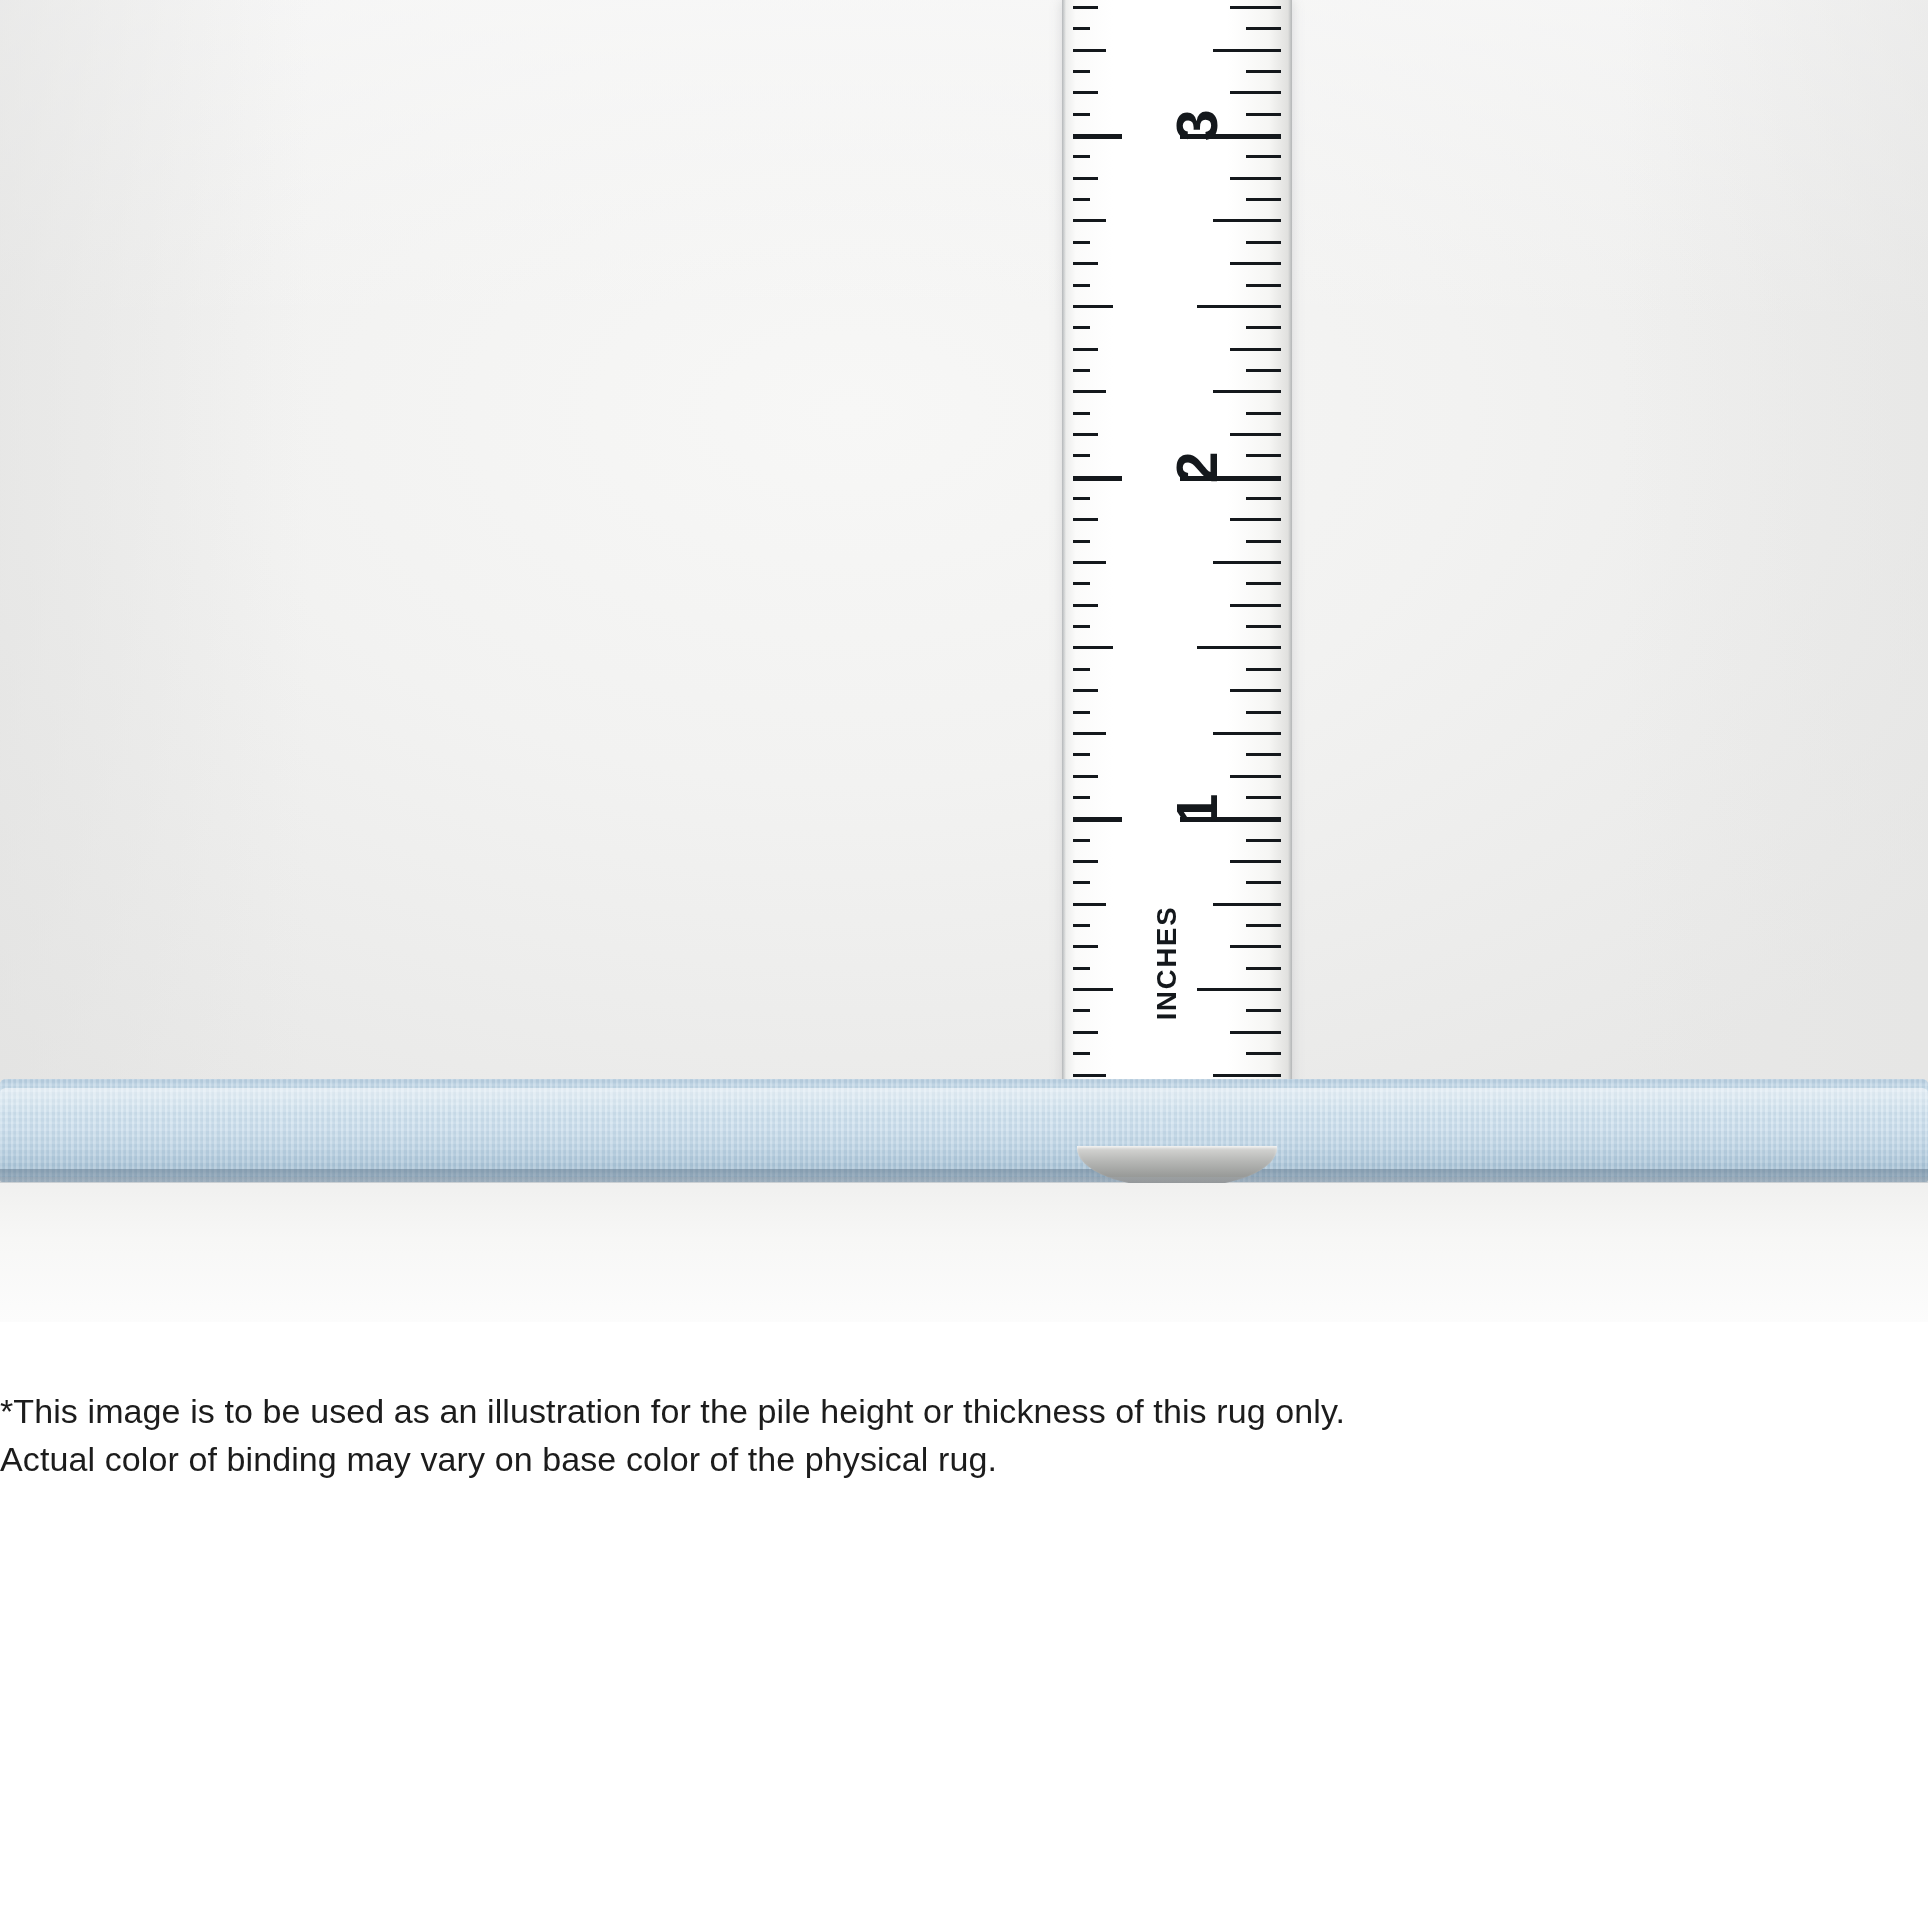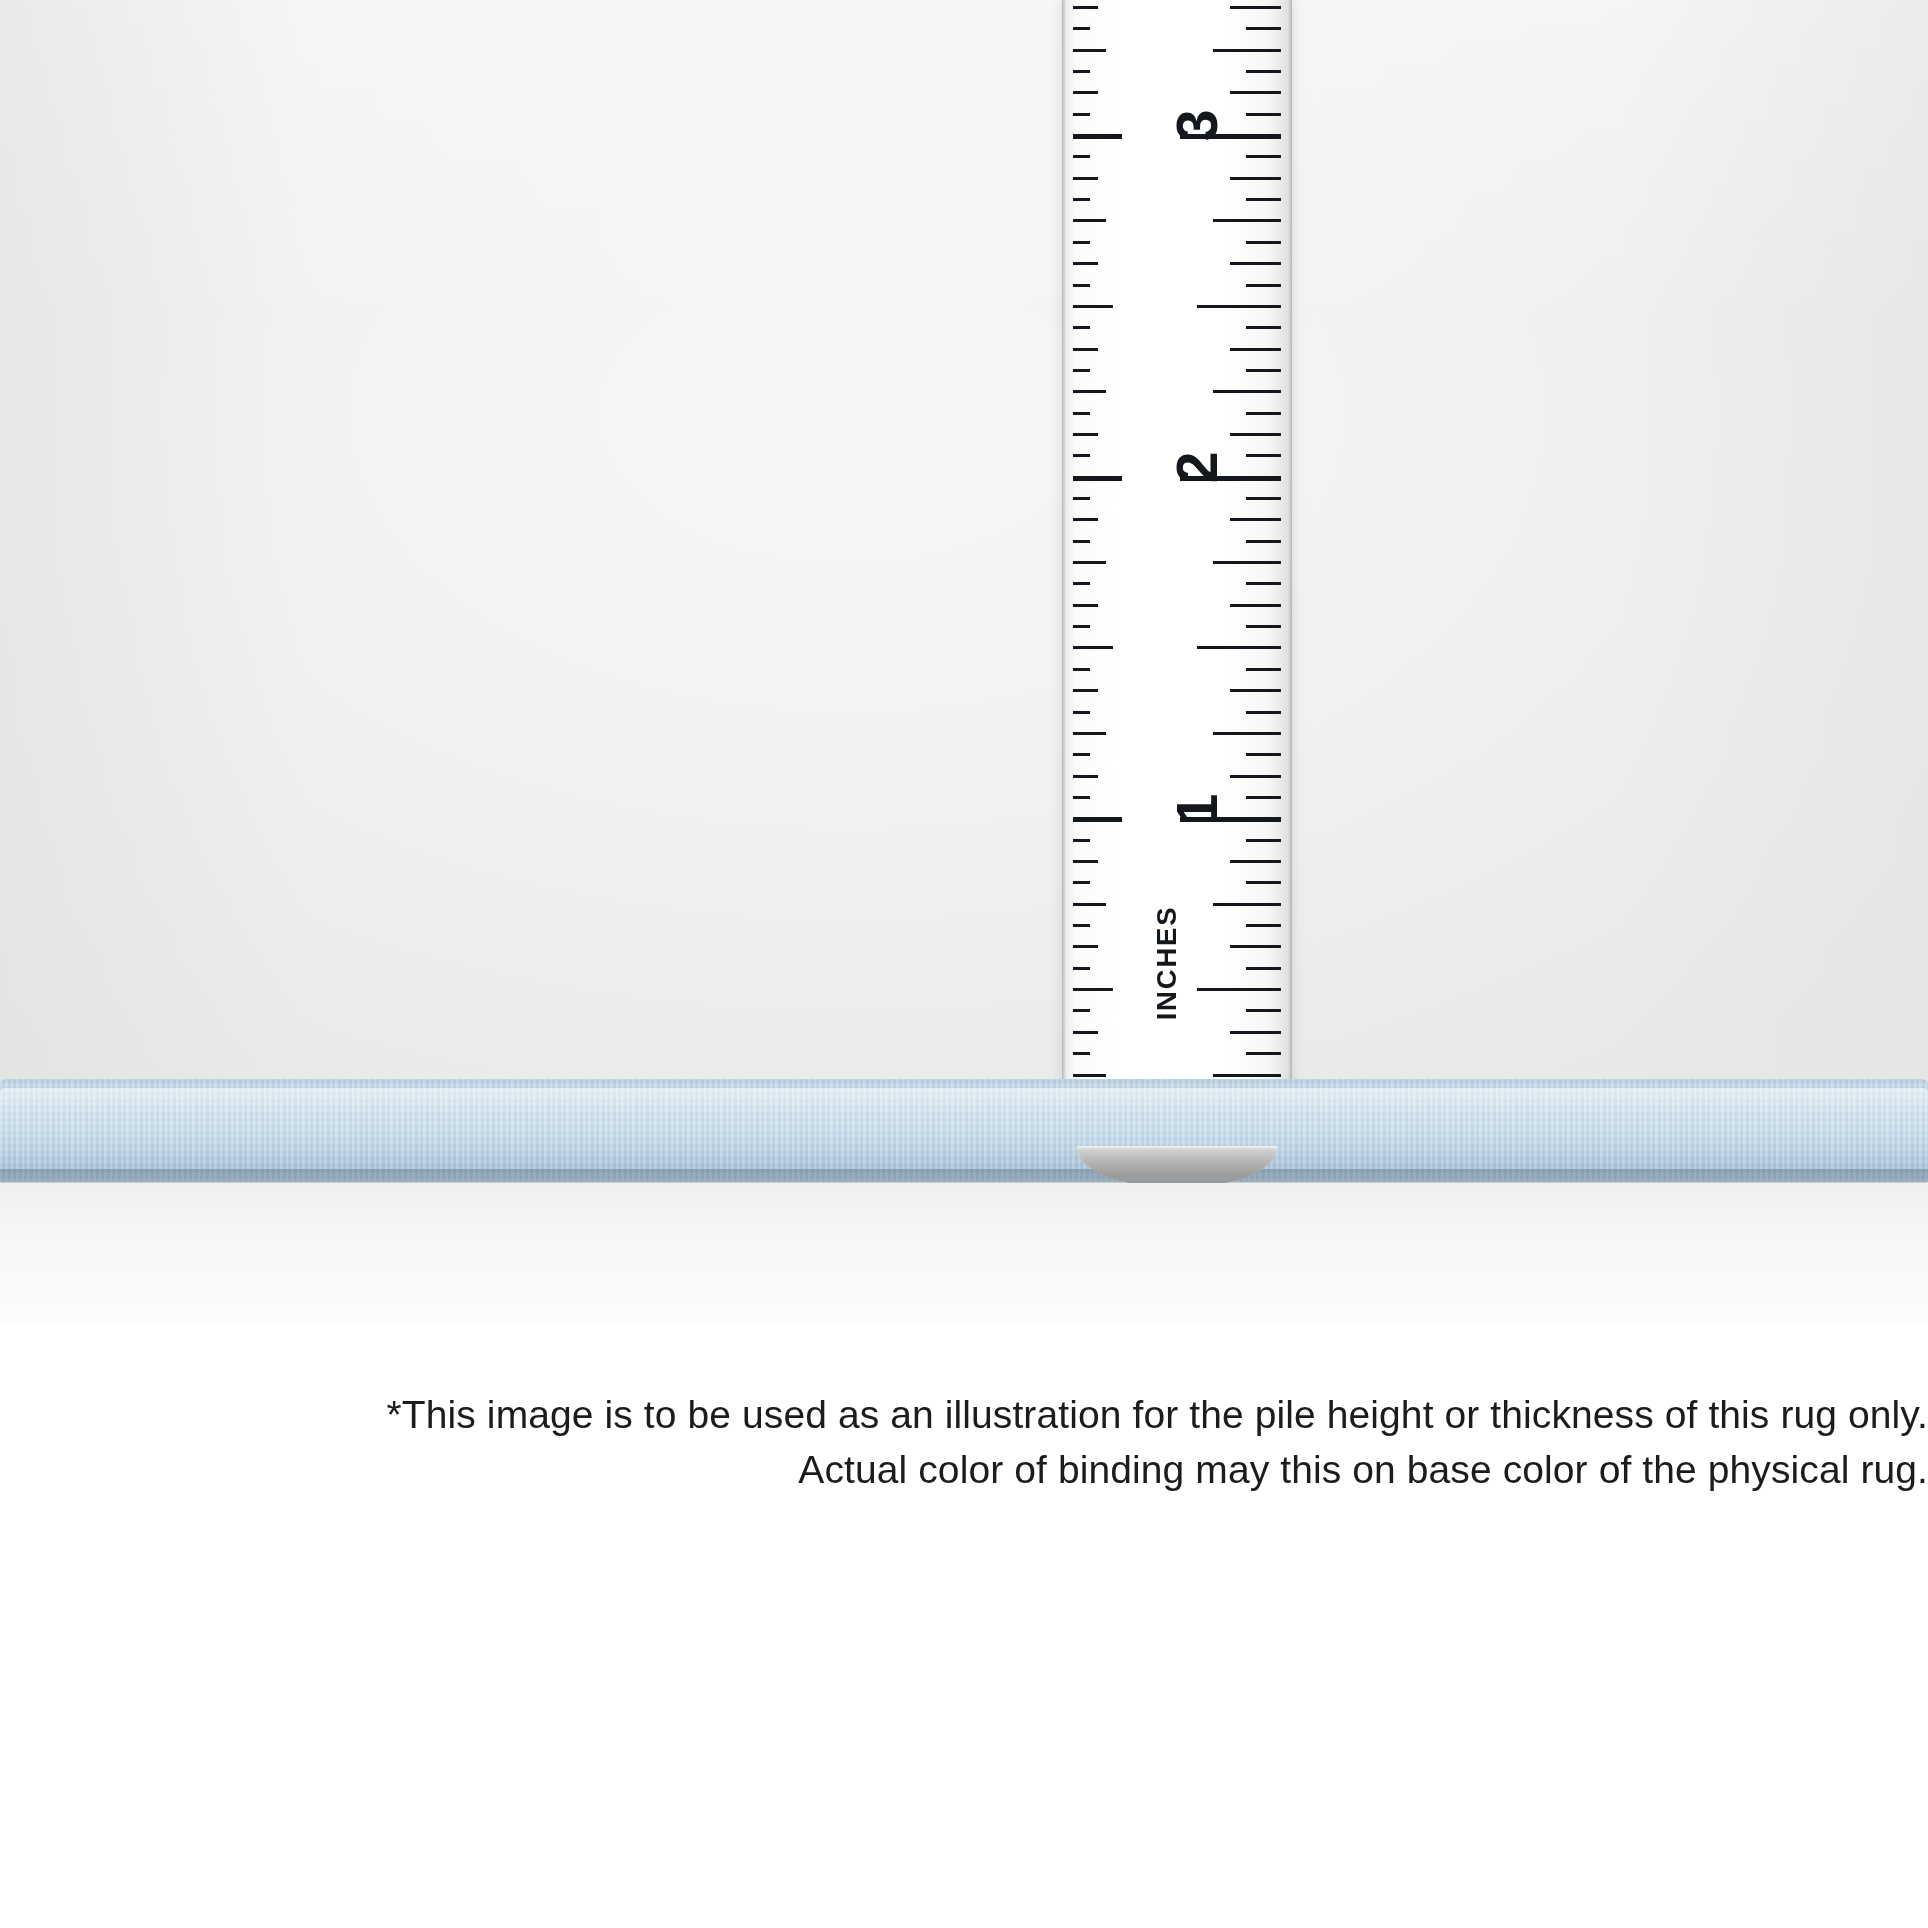--- a/index.html
+++ b/index.html
@@ -221,24 +221,24 @@
     transform-origin: center center;
     white-space: nowrap;
   }
 
   
   .caption {
     position: absolute;
     left: 0;
     top: 1387px;
     width: 1928px;
-    text-align: right;
+    text-align: left;
     color: #1c1c1c;
     font-family: "Liberation Sans", sans-serif;
-    font-size: 39px;
+    font-size: 34px;
     line-height: 1.42;
     letter-spacing: 0.1px;
   }
   .caption .line { display: block; }
 </style>
 </head>
 <body>
 
 <div id="stage">
 
@@ -378,17 +378,17 @@
     <div class="tape-tip">
       <div class="tape-tip-metal"></div>
     </div>
 
     <div class="floor-shadow"></div>
     <div class="floor"></div>
   </div>
 
   <div class="caption">
     <span class="line">*This image is to be used as an illustration for the pile height or thickness of this rug only.</span>
-    <span class="line">Actual color of binding may this on base color of the physical rug.</span>
+    <span class="line">Actual color of binding may vary on base color of the physical rug.</span>
   </div>
 
 </div>
 
 
 </body></html>

